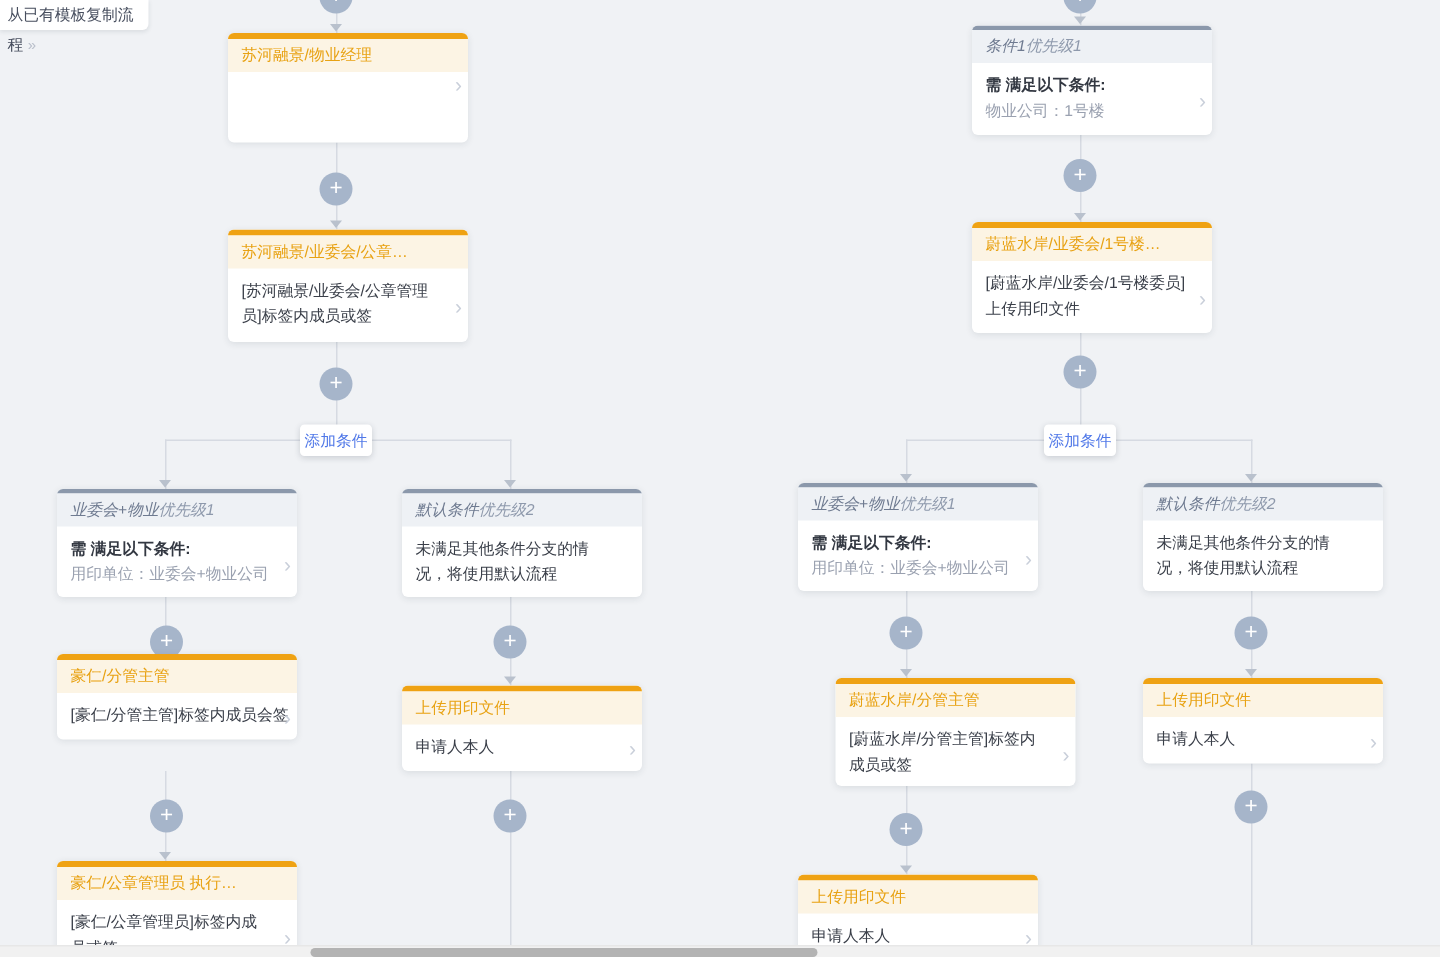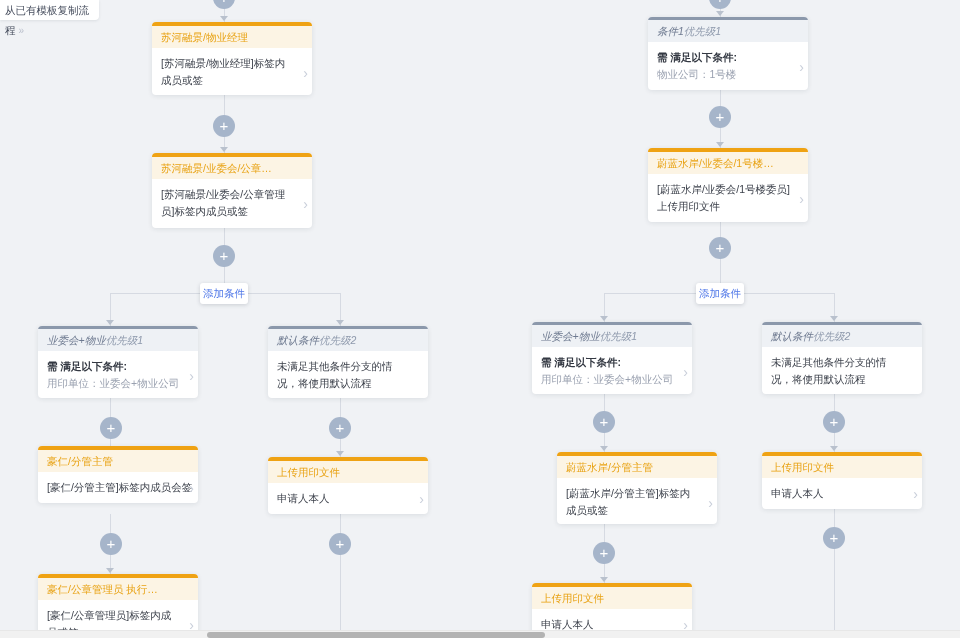--- a/index.html
+++ b/index.html
@@ -95,21 +95,21 @@
   <button class="plus" style="left:823px;top:411px">+</button>
   <button class="plus" style="left:593px;top:542px">+</button>
   <button class="plus" style="left:823px;top:527px">+</button>
 
   <button class="add-cond" style="left:200px;top:283px">添加条件</button>
   <button class="add-cond" style="left:696px;top:283px">添加条件</button>
 
   <div class="card" style="left:152px;top:22px;height:73px">
     <div class="bar"></div>
     <div class="hd">苏河融景/物业经理</div>
-    <div class="bd"><span>[苏河融景/物业经理]标签内成员或签</span><span class="chev">›</span></div>
+    <div class="bd"><span class="chev">›</span></div>
   </div>
 
   <div class="card" style="left:152px;top:153px;height:75px">
     <div class="bar"></div>
     <div class="hd">苏河融景/业委会/公章…</div>
     <div class="bd"><span>[苏河融景/业委会/公章管理员]标签内成员或签</span><span class="chev">›</span></div>
   </div>
 
   <div class="card cond" style="left:38px;top:326px;height:72px">
     <div class="bar"></div>
@@ -126,21 +126,21 @@
 
   <div class="card cond" style="left:268px;top:326px;height:72px">
     <div class="bar"></div>
     <div class="hd">
         <span>默认条件</span>
         <span class="pri">优先级2</span>
       </div>
     <div class="bd"><span>未满足其他条件分支的情况，将使用默认流程</span></div>
   </div>
 
-  <div class="card" style="left:38px;top:446px;height:57px">
+  <div class="card" style="left:38px;top:436px;height:57px">
     <div class="bar"></div>
     <div class="hd">豪仁/分管主管</div>
     <div class="bd"><span class="one">[豪仁/分管主管]标签内成员会签</span><span class="chev">›</span></div>
   </div>
 
   <div class="card" style="left:268px;top:457px;height:57px">
     <div class="bar"></div>
     <div class="hd">上传用印文件</div>
     <div class="bd"><span class="one">申请人本人</span><span class="chev">›</span></div>
   </div>

